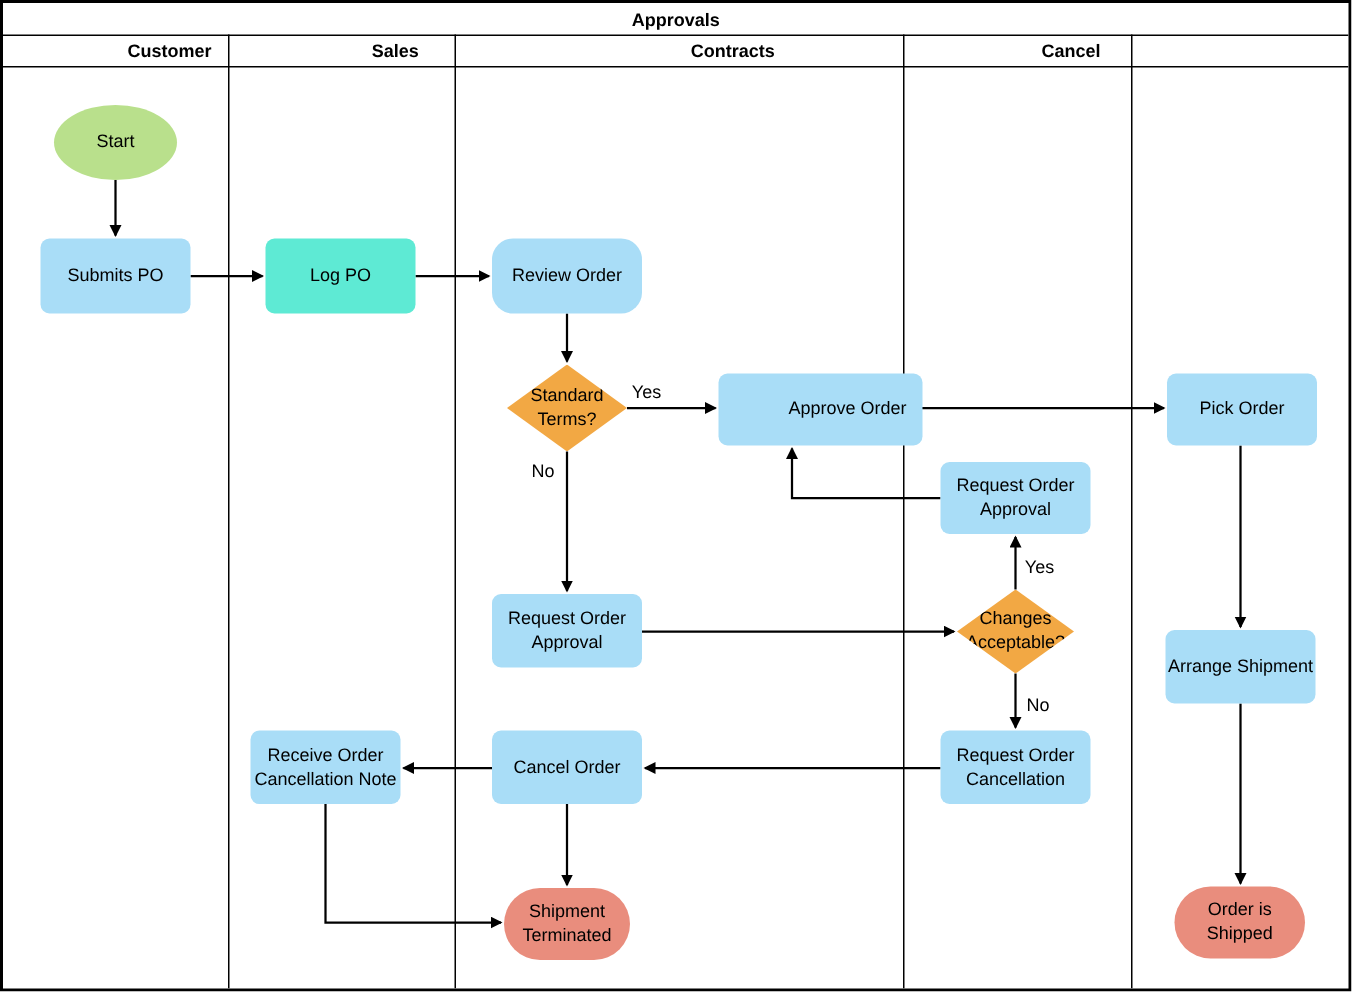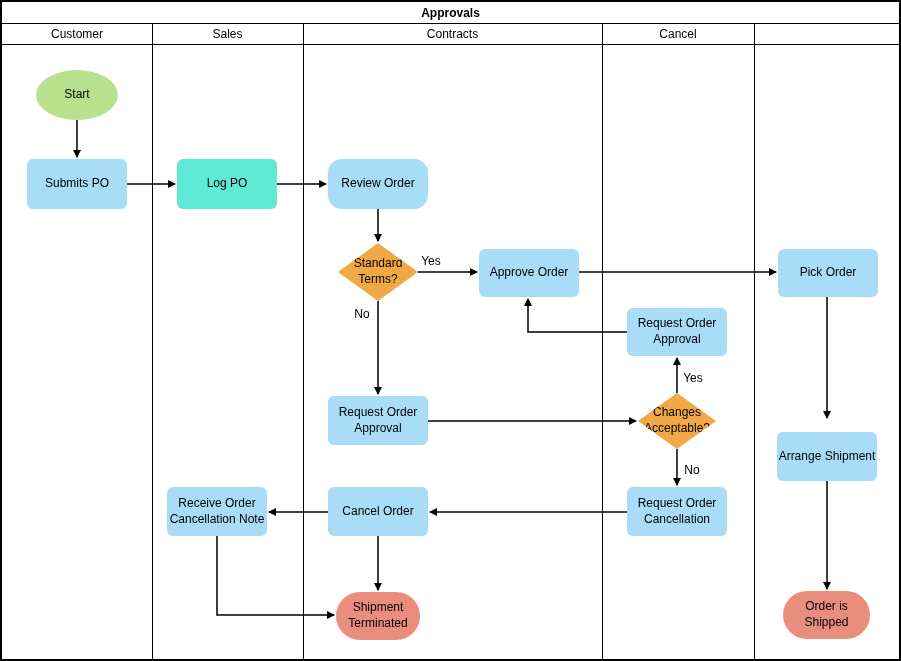--- a/index.html
+++ b/index.html
@@ -1,21 +1,21 @@
 <!DOCTYPE html>
 <html><head>
 <meta charset="utf-8">
 <style>
   html,body{margin:0;padding:0;background:#ffffff;font-family:"Liberation Sans",sans-serif;color:#000;}
   #stage{position:relative;width:897px;height:657px;border:2px solid #000;background:#fff;overflow:hidden;}
   .title-row{position:absolute;left:0;top:0;width:100%;height:21px;border-bottom:1px solid #000;
     display:flex;align-items:center;justify-content:center;font-weight:bold;font-size:12px;}
   #laneHeaders{position:absolute;left:0;top:21px;width:100%;height:21px;border-bottom:1px solid #000;}
   .lane-header{position:absolute;top:0;height:21px;display:flex;align-items:center;justify-content:center;
-    font-weight:normal;font-size:12px;}
+    font-weight:bold;font-size:12px;margin-left:36px;}
   .lane-divider{position:absolute;top:21px;bottom:0;width:1px;background:#000;}
   #edges{position:absolute;left:0;top:0;z-index:2;pointer-events:none;}
   #edges polyline{fill:none;stroke:#000;stroke-width:1.5;}
   .node{position:absolute;z-index:3;display:flex;align-items:center;justify-content:center;
     text-align:center;font-size:12px;line-height:1.3;white-space:pre-line;}
   .node.rect{border-radius:6px;}
   .node.ellipse{border-radius:50%;}
   .node.stadium{border-radius:26px;}
   .node.diamond{clip-path:polygon(50% 0,100% 50%,50% 100%,0 50%);}
   .edge-label{position:absolute;z-index:4;transform:translate(-50%,-50%);font-size:12px;}
@@ -58,29 +58,29 @@
 <div class="lane-divider" style="left: 150px;"></div>
     <div class="lane-divider" style="left: 301px;"></div>
     <div class="lane-divider" style="left: 600px;"></div>
     <div class="lane-divider" style="left: 752px;"></div>
     <div class="node ellipse" style="left: 34px; top: 68px; width: 82px; height: 50px; background: rgb(185, 224, 140);"><span>Start</span></div>
     <div class="node rect" style="left: 25px; top: 157px; width: 100px; height: 50px; background: rgb(169, 221, 247);"><span>Submits PO</span></div>
     <div class="node rect" style="left: 175px; top: 157px; width: 100px; height: 50px; background: #5eead4;"><span>Log PO</span></div>
     <div class="node rect" style="left: 326px; top: 157px; width: 100px; height: 50px; background: rgb(169, 221, 247); border-radius: 14px;"><span>Review Order</span></div>
     <div class="node diamond" style="left: 336px; top: 241px; width: 80px; height: 58px; background: rgb(242, 168, 68);"><span>Standard
 Terms?</span></div>
-    <div class="node rect" style="left: 477px; top: 247px; width: 100px; height: 48px; background: rgb(169, 221, 247);"><span>Approve Order</span></div>
+    <div class="node rect" style="left: 477px; top: 247px; width: 100px; height: 48px; background: rgb(169, 221, 247); padding-left: 36px;"><span>Approve Order</span></div>
     <div class="node rect" style="left: 776px; top: 247px; width: 100px; height: 48px; background: rgb(169, 221, 247);"><span>Pick Order</span></div>
     <div class="node rect" style="left: 625px; top: 306px; width: 100px; height: 48px; background: rgb(169, 221, 247);"><span>Request Order
 Approval</span></div>
     <div class="node diamond" style="left: 636px; top: 391px; width: 78px; height: 56px; background: rgb(242, 168, 68);"><span>Changes
 Acceptable?</span></div>
     <div class="node rect" style="left: 326px; top: 394px; width: 100px; height: 49px; background: rgb(169, 221, 247);"><span>Request Order
 Approval</span></div>
-    <div class="node rect" style="left: 775px; top: 418px; width: 100px; height: 49px; background: rgb(169, 221, 247); margin-top: 12px;"><span>Arrange Shipment</span></div>
+    <div class="node rect" style="left: 775px; top: 418px; width: 100px; height: 49px; background: rgb(169, 221, 247);"><span>Arrange Shipment</span></div>
     <div class="node rect" style="left: 625px; top: 485px; width: 100px; height: 49px; background: rgb(169, 221, 247);"><span>Request Order
 Cancellation</span></div>
     <div class="node rect" style="left: 326px; top: 485px; width: 100px; height: 49px; background: rgb(169, 221, 247);"><span>Cancel Order</span></div>
     <div class="node rect" style="left: 165px; top: 485px; width: 100px; height: 49px; background: rgb(169, 221, 247);"><span>Receive Order
 Cancellation Note</span></div>
     <div class="node stadium" style="left: 334px; top: 590px; width: 84px; height: 48px; background: rgb(233, 141, 125); text-align: center;"><span>Shipment
 Terminated</span></div>
     <div class="node stadium" style="left: 781px; top: 589px; width: 87px; height: 48px; background: rgb(233, 141, 125);"><span>Order is
 Shipped</span></div>
     <div class="edge-label" style="left: 429px; top: 259px;">Yes</div>

